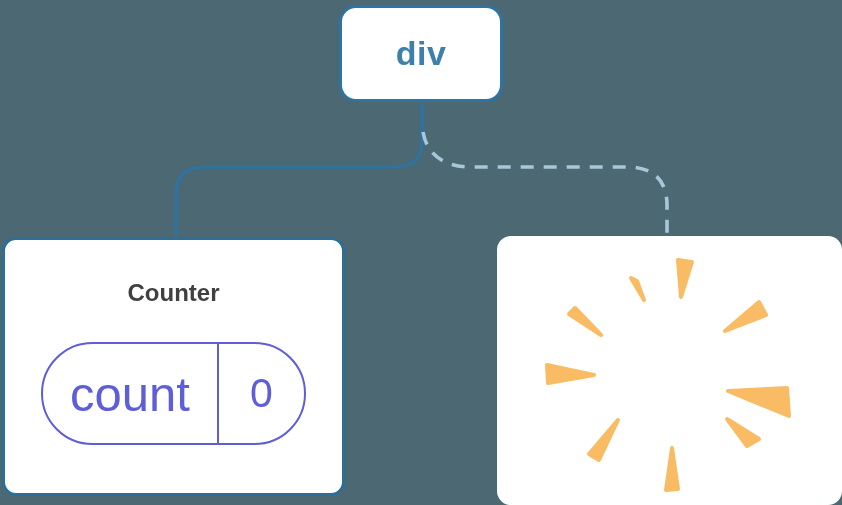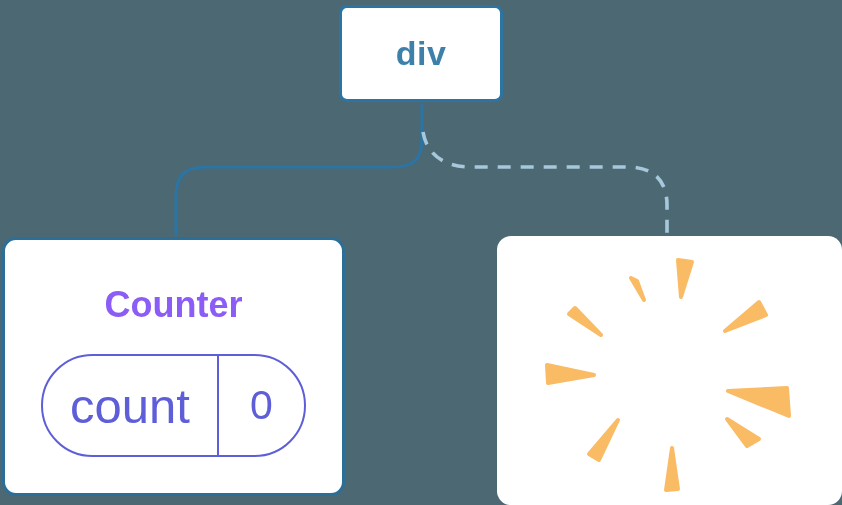--- a/index.html
+++ b/index.html
@@ -32,21 +32,21 @@
     stroke-width: 3.6;
     stroke-dasharray: 13 10;
   }
   .node-div {
     position: absolute;
     left: 339px; top: 5px;
     width: 164px; height: 97px;
     box-sizing: border-box;
     background: #ffffff;
     border: 3px solid #2b74a3;
-    border-radius: 8px;
+    border-radius: 17px;
     display: flex;
     align-items: center;
     justify-content: center;
   }
   .node-label {
     font-size: 34px;
     font-weight: 600;
     color: #3d81ab;
     letter-spacing: 0.5px;
   }
@@ -59,25 +59,24 @@
   .card-counter {
     left: 2px; top: 237px;
     width: 343px; height: 259px;
     border: 3px solid #2b6f99;
     display: flex;
     flex-direction: column;
     align-items: center;
     padding-top: 33px;
   }
   .card-title {
-    font-size: 36px;
+    font-size: 24px;
     font-weight: 600;
-    color: #8b5cf6;
+    color: #404040;
     line-height: 40px;
-    margin-top: 12px;
   }
   .state-pill {
     margin-top: 29px;
     width: 265px; height: 103px;
     box-sizing: border-box;
     border: 2.5px solid #5e5ed9;
     border-radius: 52px;
     display: flex;
     align-items: stretch;
     overflow: hidden;

